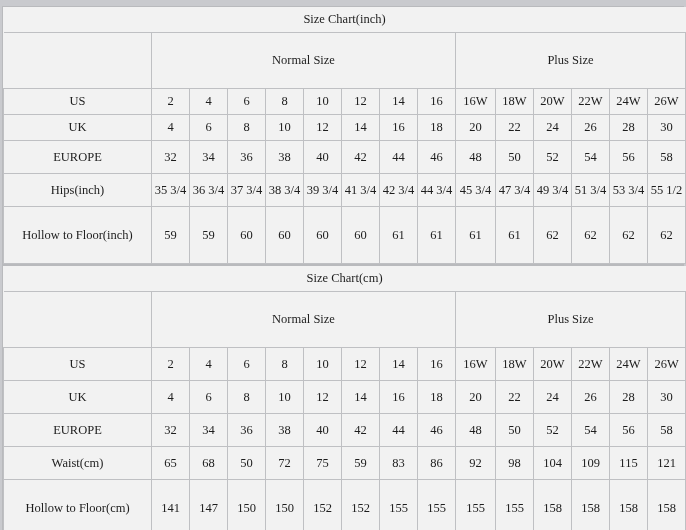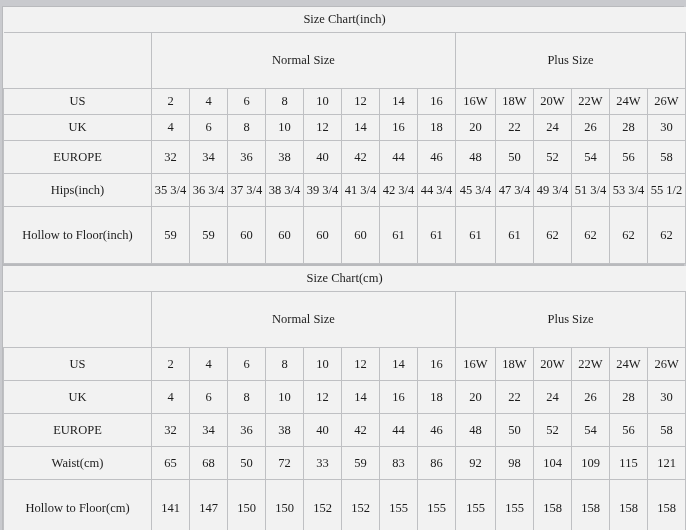--- a/index.html
+++ b/index.html
@@ -291,21 +291,21 @@
           <td>58</td>
         </tr>
 
 
         <tr class="tall">
           <td class="row-label">Waist(cm)</td>
           <td>65</td>
           <td>68</td>
           <td>50</td>
           <td>72</td>
-          <td>33</td>
+          <td>75</td>
           <td>59</td>
           <td>83</td>
           <td>86</td>
           <td>92</td>
           <td>98</td>
           <td>104</td>
           <td>109</td>
           <td>115</td>
           <td>121</td>
         </tr>

